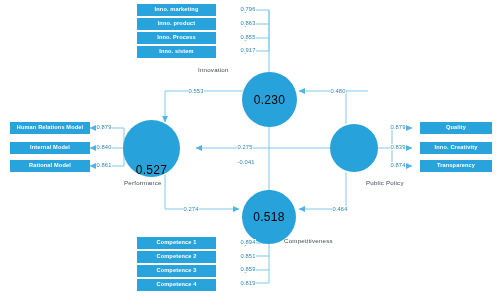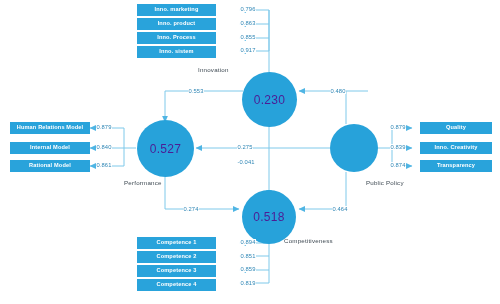--- a/index.html
+++ b/index.html
@@ -38,21 +38,21 @@
     justify-content: center;
     text-align: center;
     line-height: 1;
     z-index: 4;
   }
   
   .construct {
     position: absolute;
     border-radius: 50%;
     background: #27a2da;
-    color: #4c1d95;
+    color: #000000;
     display: flex;
     align-items: center;
     justify-content: center;
     font-size: 12px;
     letter-spacing: 0.3px;
     z-index: 5;
   }
   
   .caption {
     position: absolute;
@@ -184,21 +184,21 @@
   </div>
 
   <div class="coef" style="left:240px; top:239px;">0.894</div>
   <div class="coef" style="left:240px; top:253px;">0.851</div>
   <div class="coef" style="left:240px; top:266px;">0.859</div>
   <div class="coef" style="left:240px; top:280px;">0.819</div>
 
   <div class="construct" style="left:242px; top:72px; width:55px; height:55px;">
     <span>0.230</span>
   </div>
-  <div class="construct" style="left:137px; top:120px; width:57px; height:57px;">
+  <div class="construct" style="left:123px; top:120px; width:57px; height:57px;align-items:flex-end;">
     <span>0.527</span>
   </div>
   <div class="construct" style="left:242px; top:190px; width:54px; height:54px;">
     <span>0.518</span>
   </div>
   <div class="construct" style="left:330px; top:124px; width:48px; height:48px;">
     <span></span>
   </div>
 
   <div class="caption" style="left:198px; top:66px;">Innovation</div>

